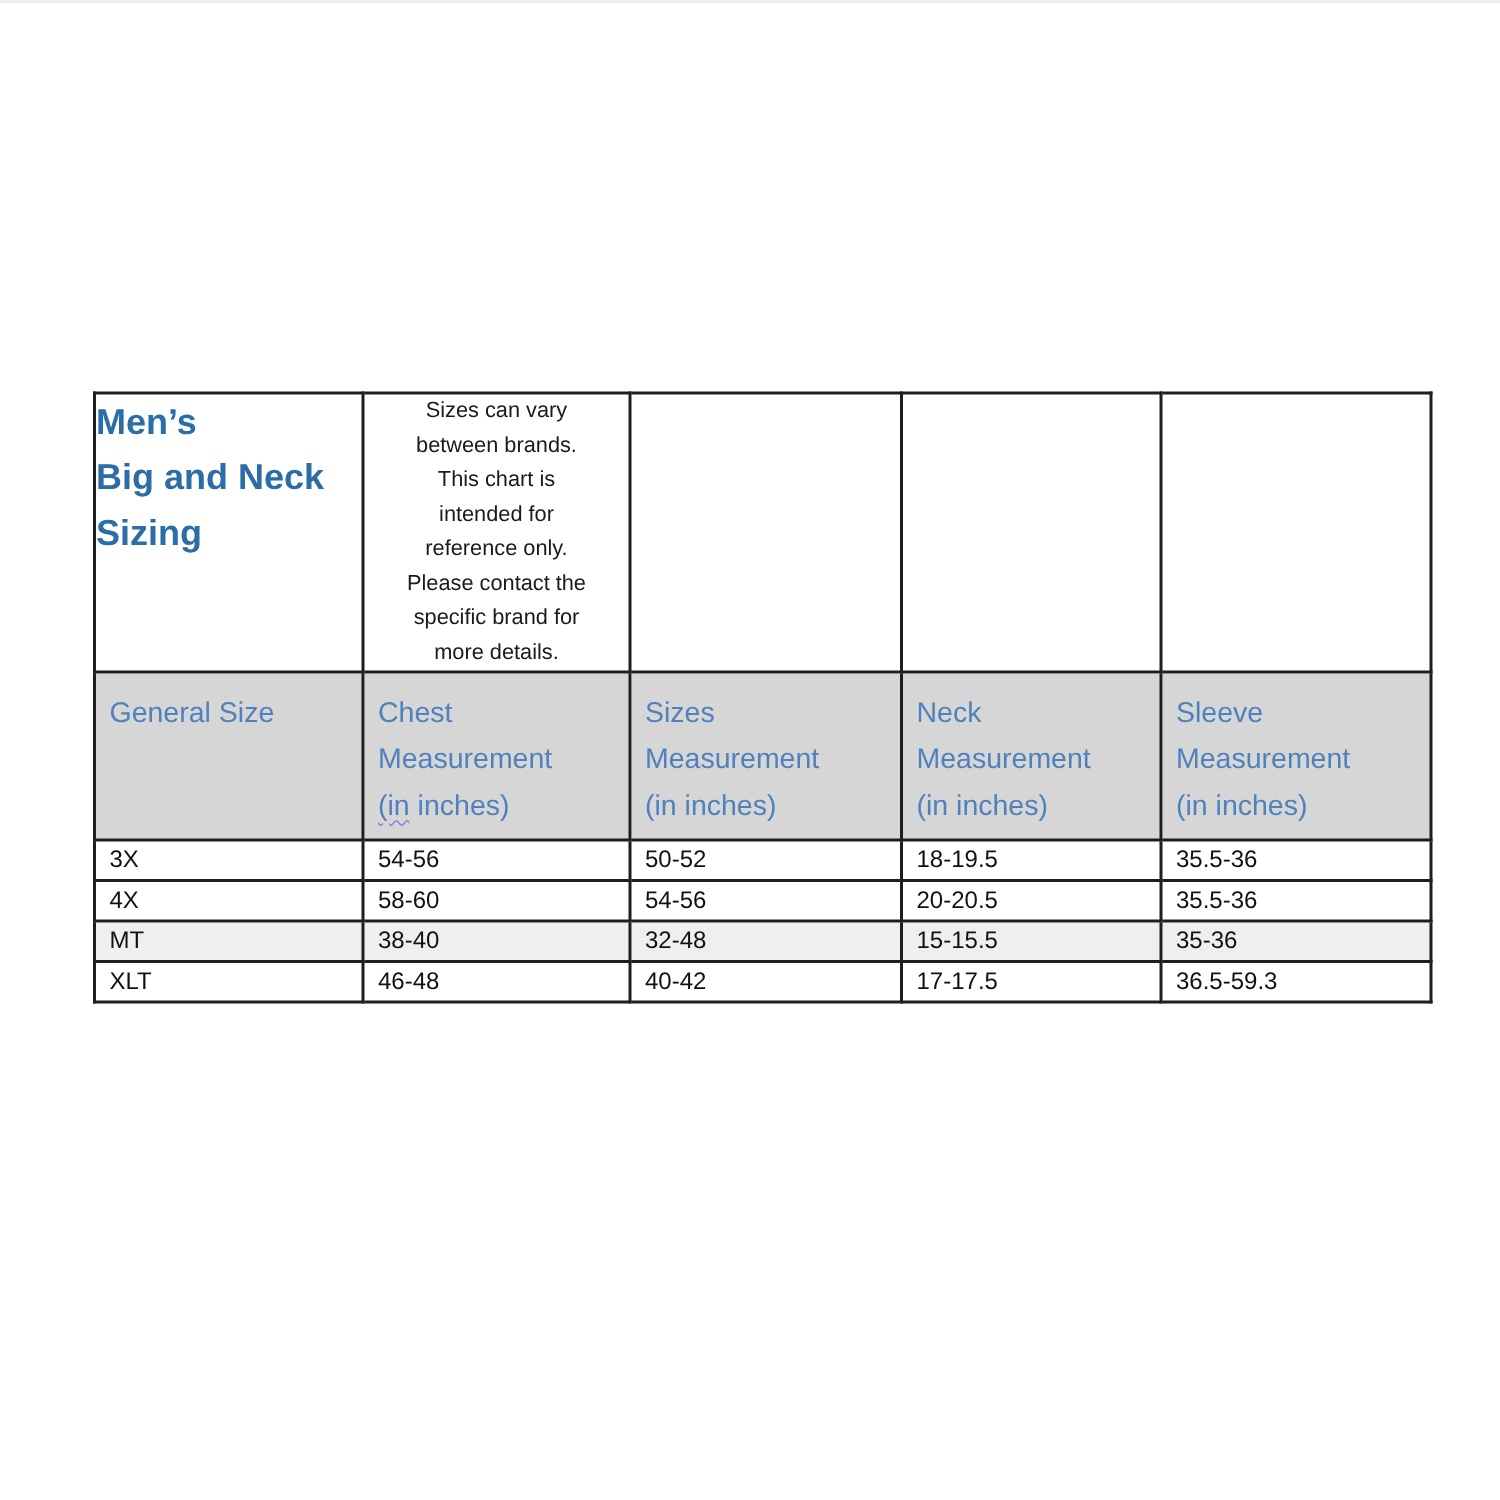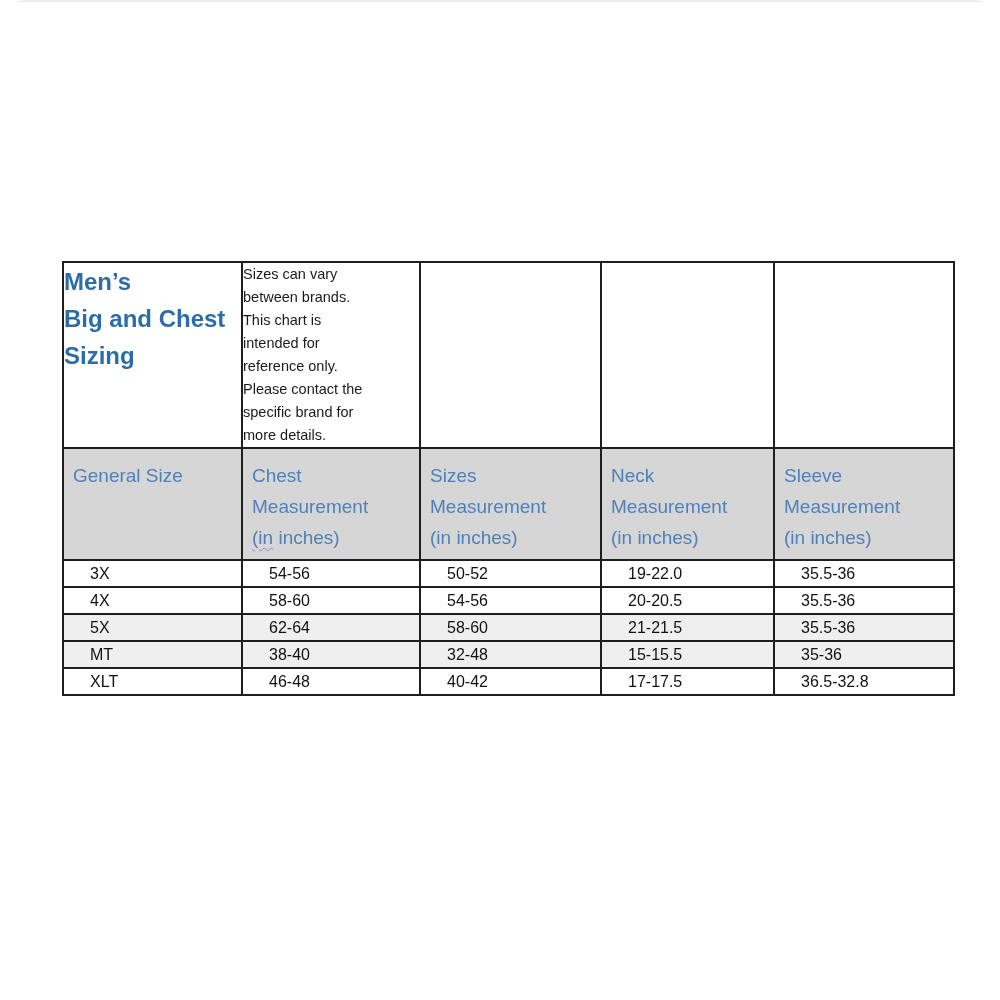--- a/index.html
+++ b/index.html
@@ -7,21 +7,20 @@
     padding: 0;
     background: #ffffff;
     font-family: "Liberation Sans", sans-serif;
   }
   .canvas {
     position: relative;
     width: 1000px;
     height: 1000px;
     background: #ffffff;
     overflow: hidden;
-    border-radius: 26px;
   }
   .top-strip {
     position: absolute;
     top: 0; left: 0;
     width: 100%;
     height: 2px;
     background: #ececec;
   }
   table.size-table {
     position: absolute;
@@ -39,21 +38,21 @@
   
   .info-row td { height: 180px; background: #ffffff; }
   .title-cell { padding: 26px 6px 0 13px; }
   .title-line {
     font-weight: bold;
     font-size: 24px;
     line-height: 37px;
     color: #2c6da8;
     white-space: nowrap;
   }
-  .note-cell { padding-top: 3px; }
+  .note-cell { padding-top: 3px; text-align: center; }
   .note-line {
     font-size: 14.5px;
     line-height: 23px;
     color: #1a1a1a;
     white-space: nowrap;
   }
   
   .header-row td {
     background: #d6d6d6;
     height: 99px;
@@ -71,21 +70,21 @@
     text-decoration-color: #8b86d8;
     text-decoration-thickness: 1px;
     text-underline-offset: 3px;
   }
   
   .data-row td {
     height: 25px;
     vertical-align: middle;
     font-size: 16px;
     color: #111111;
-    padding-left: 26px;
+    padding-left: 9px;
     line-height: 1;
     background: #ffffff;
     white-space: nowrap;
   }
   .data-row.shaded td { background: #efefef; }
 </style>
 </head>
 <body>
 
 <div class="canvas">
@@ -97,21 +96,21 @@
       <col style="width:178px">
       <col style="width:181px">
       <col style="width:173px">
       <col style="width:180px">
     </colgroup>
 
     <tbody>
         <tr class="info-row">
       <td class="title-cell">
         <div class="title-line">Men’s</div>
-        <div class="title-line">Big and Chest</div>
+        <div class="title-line">Big and Neck</div>
         <div class="title-line">Sizing</div>
       </td>
       <td class="note-cell">
         <div class="note-line">Sizes can vary</div>
         <div class="note-line">between brands.</div>
         <div class="note-line">This chart is</div>
         <div class="note-line">intended for</div>
         <div class="note-line">reference only.</div>
         <div class="note-line">Please contact the</div>
         <div class="note-line">specific brand for</div>
@@ -145,46 +144,39 @@
         <div class="header-line">Sleeve</div>
         <div class="header-line">Measurement</div>
         <div class="header-line">(in inches)</div>
       </td>
     </tr>
 
     <tr class="data-row">
       <td>3X</td>
       <td>54-56</td>
       <td>50-52</td>
-      <td>19-22.0</td>
+      <td>18-19.5</td>
       <td>35.5-36</td>
     </tr>
     <tr class="data-row">
       <td>4X</td>
       <td>58-60</td>
       <td>54-56</td>
       <td>20-20.5</td>
-      <td>35.5-36</td>
-    </tr>
-    <tr class="data-row shaded">
-      <td>5X</td>
-      <td>62-64</td>
-      <td>58-60</td>
-      <td>21-21.5</td>
       <td>35.5-36</td>
     </tr>
     <tr class="data-row shaded">
       <td>MT</td>
       <td>38-40</td>
       <td>32-48</td>
       <td>15-15.5</td>
       <td>35-36</td>
     </tr>
     <tr class="data-row">
       <td>XLT</td>
       <td>46-48</td>
       <td>40-42</td>
       <td>17-17.5</td>
-      <td>36.5-32.8</td>
+      <td>36.5-59.3</td>
     </tr>
   </tbody>
     </table>
 </div>
 
 </body></html>

